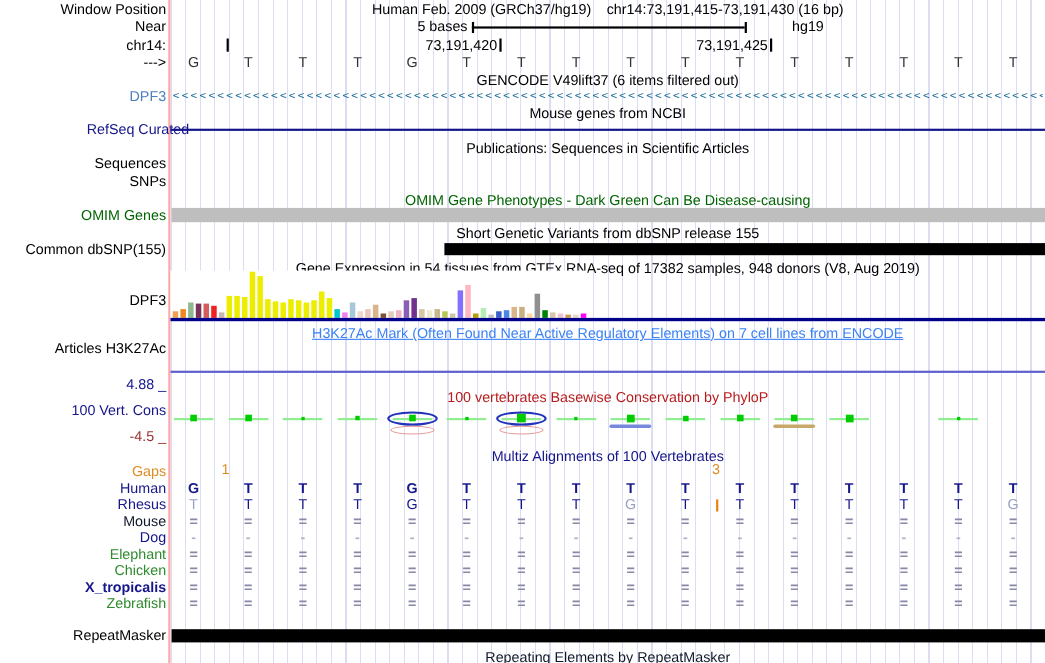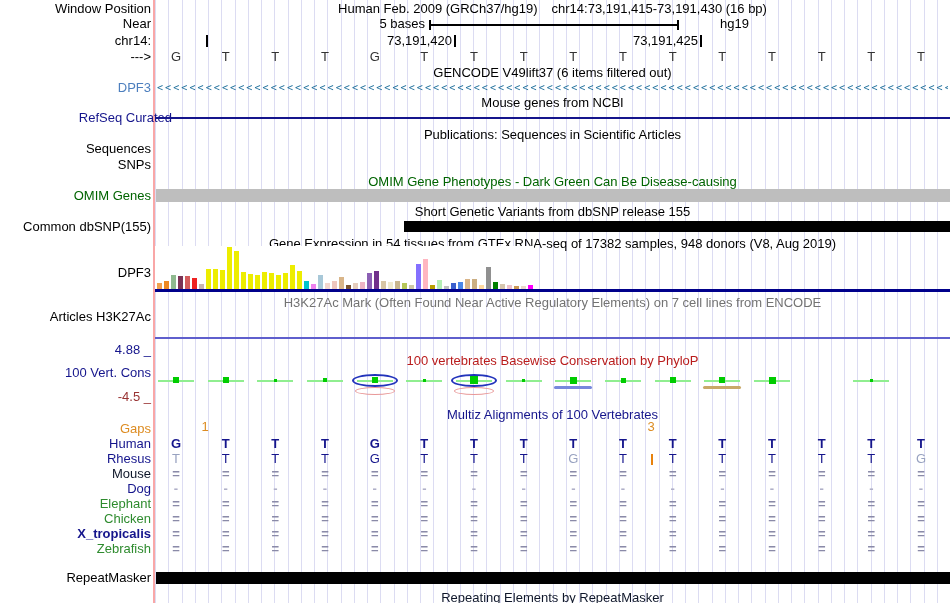--- a/index.html
+++ b/index.html
@@ -69,21 +69,21 @@
       <div class="llabel" style="top: 512px; color: rgb(46, 139, 46);">Chicken</div>
       <div class="llabel" style="top: 527px; color: rgb(21, 21, 140); font-weight: bold;">X_tropicalis</div>
       <div class="llabel" style="top: 542px; color: rgb(46, 139, 46);">Zebrafish</div>
       <div class="llabel" style="top: 571px; color: rgb(0, 0, 0);">RepeatMasker</div>
       <div class="theader" style="top: 66px; color: rgb(0, 0, 0);">GENCODE V49lift37 (6 items filtered out)</div>
       <div class="theader" style="top: 96px; color: rgb(0, 0, 0);">Mouse genes from NCBI</div>
       <div class="theader" style="top: 128px; color: rgb(0, 0, 0);">Publications: Sequences in Scientific Articles</div>
       <div class="theader" style="top: 175px; color: rgb(0, 100, 0);">OMIM Gene Phenotypes - Dark Green Can Be Disease-causing</div>
       <div class="theader" style="top: 205px; color: rgb(0, 0, 0);">Short Genetic Variants from dbSNP release 155</div>
       <div class="theader" style="top: 237px; color: rgb(0, 0, 0);">Gene Expression in 54 tissues from GTEx RNA-seq of 17382 samples, 948 donors (V8, Aug 2019)</div>
-      <div class="theader" style="top: 296px; color: #737373;">H3K27Ac Mark (Often Found Near Active Regulatory Elements) on 7 cell lines from ENCODE</div>
+      <div class="theader" style="top: 296px; color: #3b82f6; text-decoration: underline;">H3K27Ac Mark (Often Found Near Active Regulatory Elements) on 7 cell lines from ENCODE</div>
       <div class="theader" style="top: 354px; color: #b91c1c;">100 vertebrates Basewise Conservation by PhyloP</div>
       <div class="theader" style="top: 408px; color: rgb(21, 21, 140);">Multiz Alignments of 100 Vertebrates</div>
       <div class="theader" style="top: 591px; color: #0f172a;">Repeating Elements by RepeatMasker</div>
       <div class="colspan" style="left: 176px; top: 50px; color: rgb(51, 51, 51);">G</div>
       <div class="colspan" style="left: 225.7px; top: 50px; color: rgb(51, 51, 51);">T</div>
       <div class="colspan" style="left: 275.3px; top: 50px; color: rgb(51, 51, 51);">T</div>
       <div class="colspan" style="left: 325px; top: 50px; color: rgb(51, 51, 51);">T</div>
       <div class="colspan" style="left: 374.7px; top: 50px; color: rgb(51, 51, 51);">G</div>
       <div class="colspan" style="left: 424.3px; top: 50px; color: rgb(51, 51, 51);">T</div>
       <div class="colspan" style="left: 474px; top: 50px; color: rgb(51, 51, 51);">T</div>

